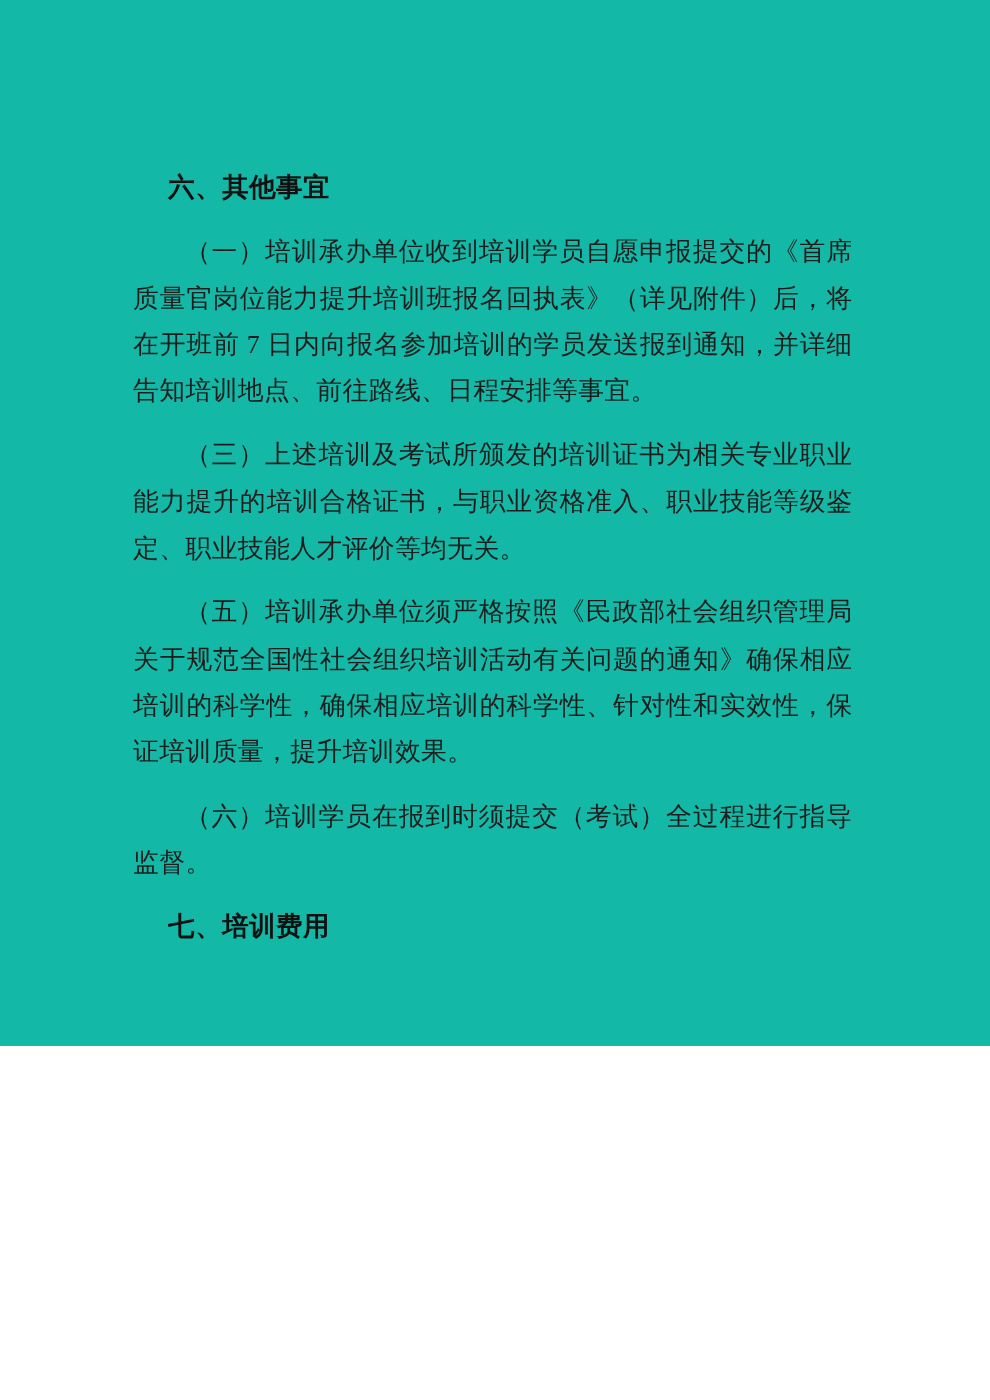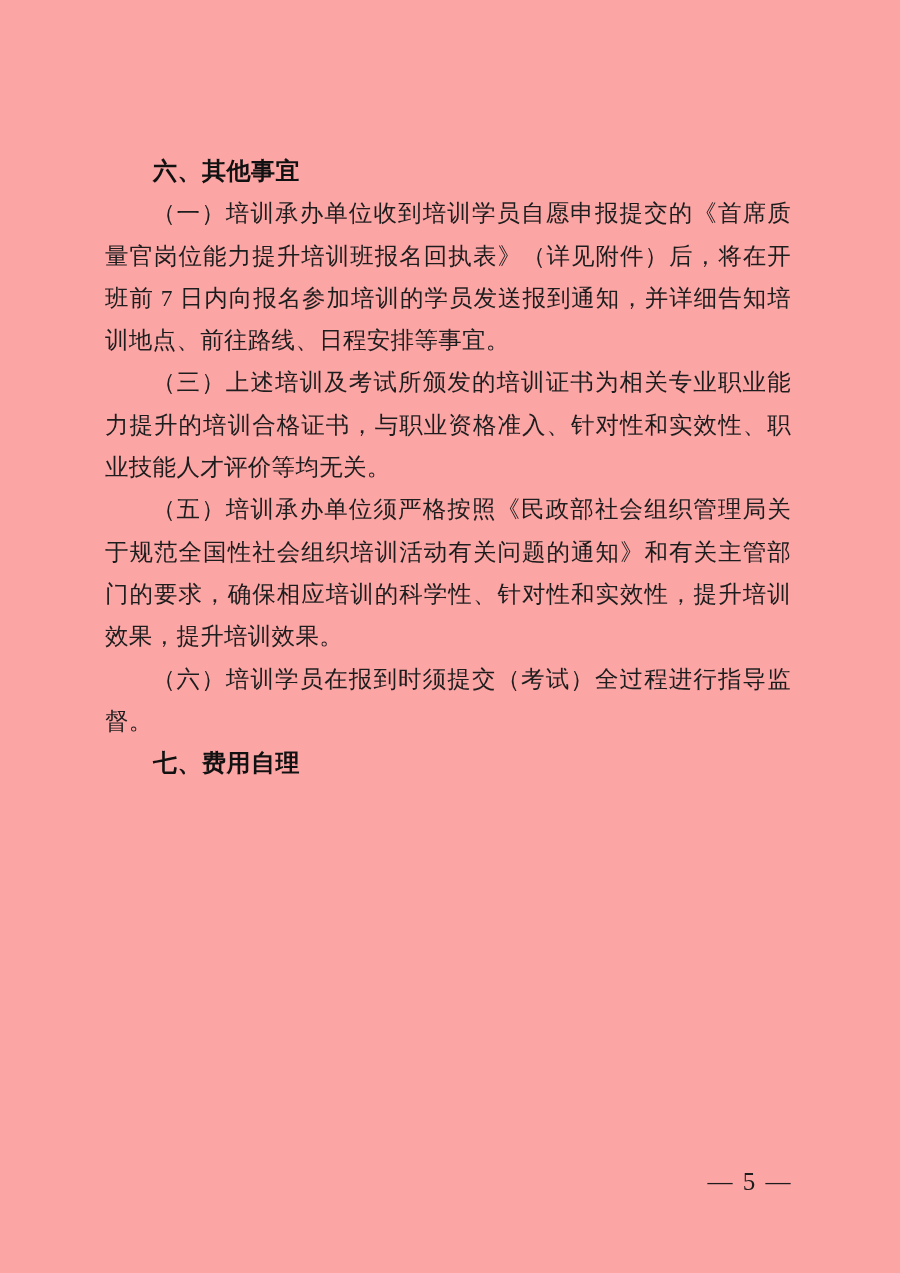--- a/index.html
+++ b/index.html
@@ -3,35 +3,35 @@
 <meta charset="utf-8">
 <style>
   html, body {
     margin: 0;
     padding: 0;
     background: #ffffff;
   }
   .page {
     position: relative;
     width: 900px;
-    height: 1273px;
+    height: 951px;
     margin: 0 auto;
-    background: #fca5a5;
+    background: #14b8a6;
     overflow: hidden;
     font-family: "Liberation Serif", "DejaVu Serif", serif;
     color: #1d1d1d;
   }
   .content {
     position: absolute;
     left: 105px;
     top: 150px;
     width: 686px;
   }
   .para {
-    margin: 0;
+    margin: 16px;
     font-size: 23.5px;
     line-height: 42.3px;
     text-indent: 2em;
     text-align: justify;
     word-break: break-all;
     overflow-wrap: anywhere;
     font-weight: 400;
     letter-spacing: 0.3px;
     color: #1d1d1d;
   }
@@ -58,21 +58,21 @@
     white-space: nowrap;
   }
 </style>
 </head>
 <body>
 
 <div class="page">
   <main class="content">
       <h2 class="heading">六、其他事宜</h2>
       <p class="para">（一）培训承办单位收到培训学员自愿申报提交的《首席质量官岗位能力提升培训班报名回执表》（详见附件）后，将在开班前 7 日内向报名参加培训的学员发送报到通知，并详细告知培训地点、前往路线、日程安排等事宜。</p>
-      <p class="para">（三）上述培训及考试所颁发的培训证书为相关专业职业能力提升的培训合格证书，与职业资格准入、针对性和实效性、职业技能人才评价等均无关。</p>
-      <p class="para">（五）培训承办单位须严格按照《民政部社会组织管理局关于规范全国性社会组织培训活动有关问题的通知》和有关主管部门的要求，确保相应培训的科学性、针对性和实效性，提升培训效果，提升培训效果。</p>
+      <p class="para">（三）上述培训及考试所颁发的培训证书为相关专业职业能力提升的培训合格证书，与职业资格准入、职业技能等级鉴定、职业技能人才评价等均无关。</p>
+      <p class="para">（五）培训承办单位须严格按照《民政部社会组织管理局关于规范全国性社会组织培训活动有关问题的通知》确保相应培训的科学性，确保相应培训的科学性、针对性和实效性，保证培训质量，提升培训效果。</p>
       <p class="para">（六）培训学员在报到时须提交（考试）全过程进行指导监督。</p>
-      <h2 class="heading">七、费用自理</h2>
+      <h2 class="heading">七、培训费用</h2>
     </main>
   <div class="footer">
     <span>— 5 —</span>
   </div>
 </div>
 
 </body></html>

